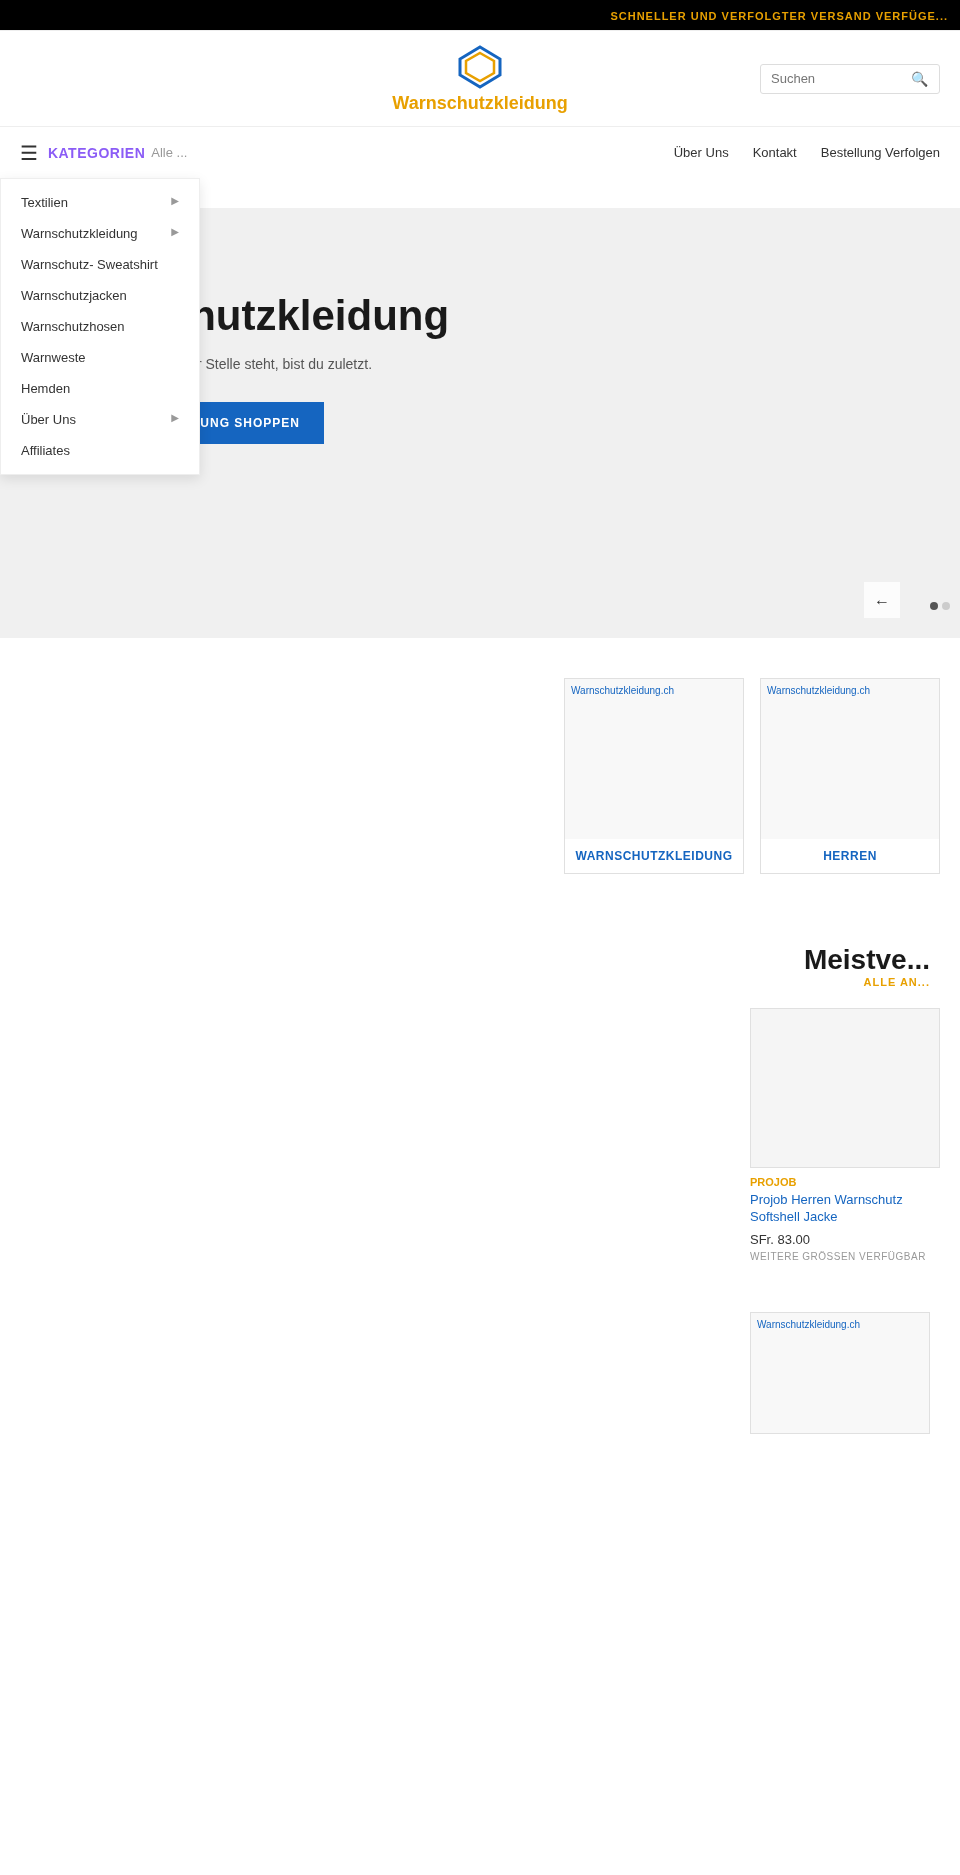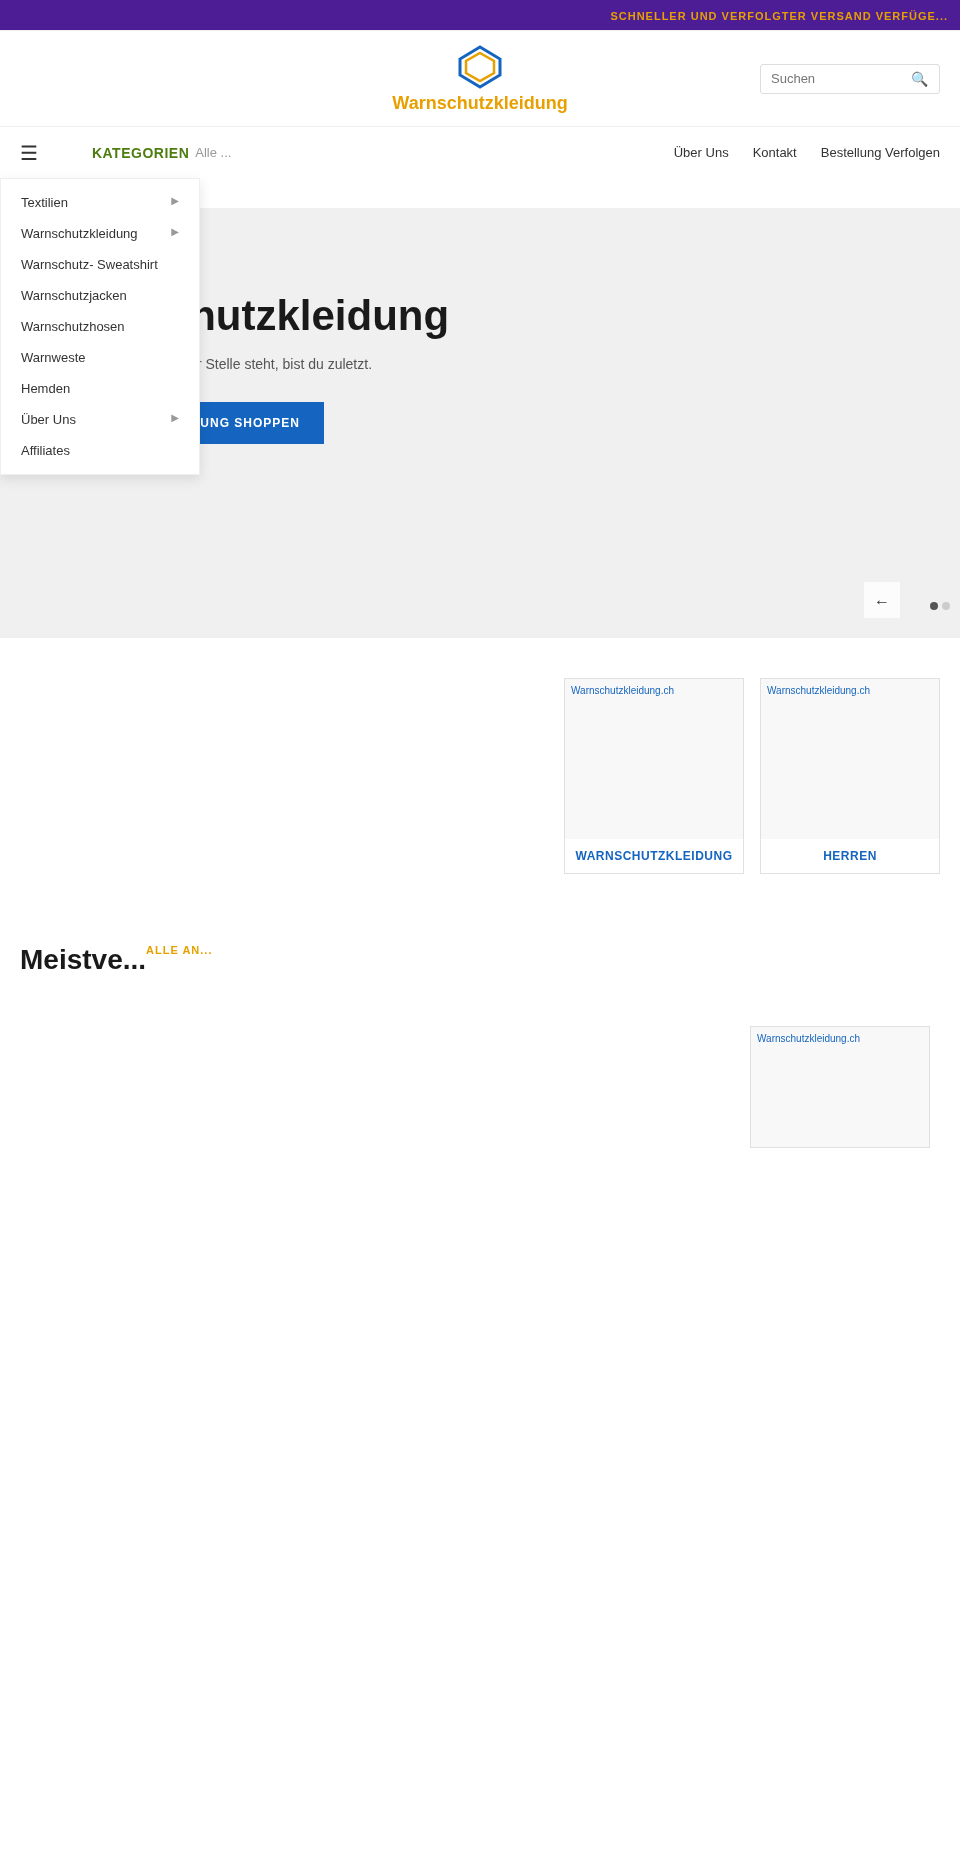--- a/index.html
+++ b/index.html
@@ -1,20 +1,20 @@
 <!DOCTYPE html>
 <html><head>
   <meta charset="utf-8">
   <style>
     * { margin: 0; padding: 0; box-sizing: border-box; }
     body { font-family: Arial, sans-serif; background: #fff; width: 960px; overflow-x: hidden; }
 
     
     .top-banner {
-      background: #4c1d95;
+      background: #000000;
       text-align: right;
       padding: 6px 12px;
       border-bottom: 1px solid #eee;
     }
     .top-banner span {
       color: #e8a000;
       font-size: 11px;
       font-weight: bold;
       letter-spacing: 1px;
     }
@@ -77,24 +77,23 @@
     }
     .nav-hamburger {
       font-size: 20px;
       cursor: pointer;
       margin-right: 10px;
       color: #333;
     }
     .nav-kategorien {
       font-weight: bold;
       font-size: 14px;
-      color: #4d7c0f;
+      color: #8b5cf6;
       letter-spacing: 0.5px;
       padding: 12px 0;
-      margin-left: 44px;
     }
     .nav-alle {
       color: #999;
       font-size: 13px;
       margin: 18px 6px;
       cursor: pointer;
     }
     .nav-links {
       display: flex;
       gap: 24px;
@@ -255,22 +254,23 @@
       letter-spacing: 0.5px;
     }
 
     
     .section-meistverkauft {
       padding: 30px 20px;
       background: #fff;
     }
     .meistverkauft-header {
       display: flex;
-      flex-direction: row;
-      align-items: flex-start;
+      flex-direction: column;
+      align-items: flex-end;
+      margin-bottom: 20px;
       padding-right: 10px;
     }
     .meistverkauft-title {
       font-size: 28px;
       font-weight: bold;
       color: #1a1a1a;
     }
     .meistverkauft-alle {
       font-size: 11px;
       color: #e8a000;
@@ -437,20 +437,27 @@
     </div>
   </div>
 </div>
 
 <div class="section-meistverkauft">
   <div class="meistverkauft-header">
     <div class="meistverkauft-title">Meistve...</div>
     <div class="meistverkauft-alle">ALLE AN...</div>
   </div>
   <div class="products-grid">
+    <div class="product-item">
+      <div class="product-item-img"></div>
+      <div class="product-brand">PROJOB</div>
+      <div class="product-name">Projob Herren Warnschutz Softshell Jacke</div>
+      <div class="product-price">SFr. 83.00</div>
+      <div class="product-sizes">WEITERE GRÖSSEN VERFÜGBAR</div>
+    </div>
   </div>
 </div>
 
 <div class="bottom-section">
   <div class="bottom-product-card">
     <div class="bottom-product-img">
       <span style="font-size:10px;color:#1565c0;">Warnschutzkleidung.ch</span>
     </div>
   </div>
 </div>

